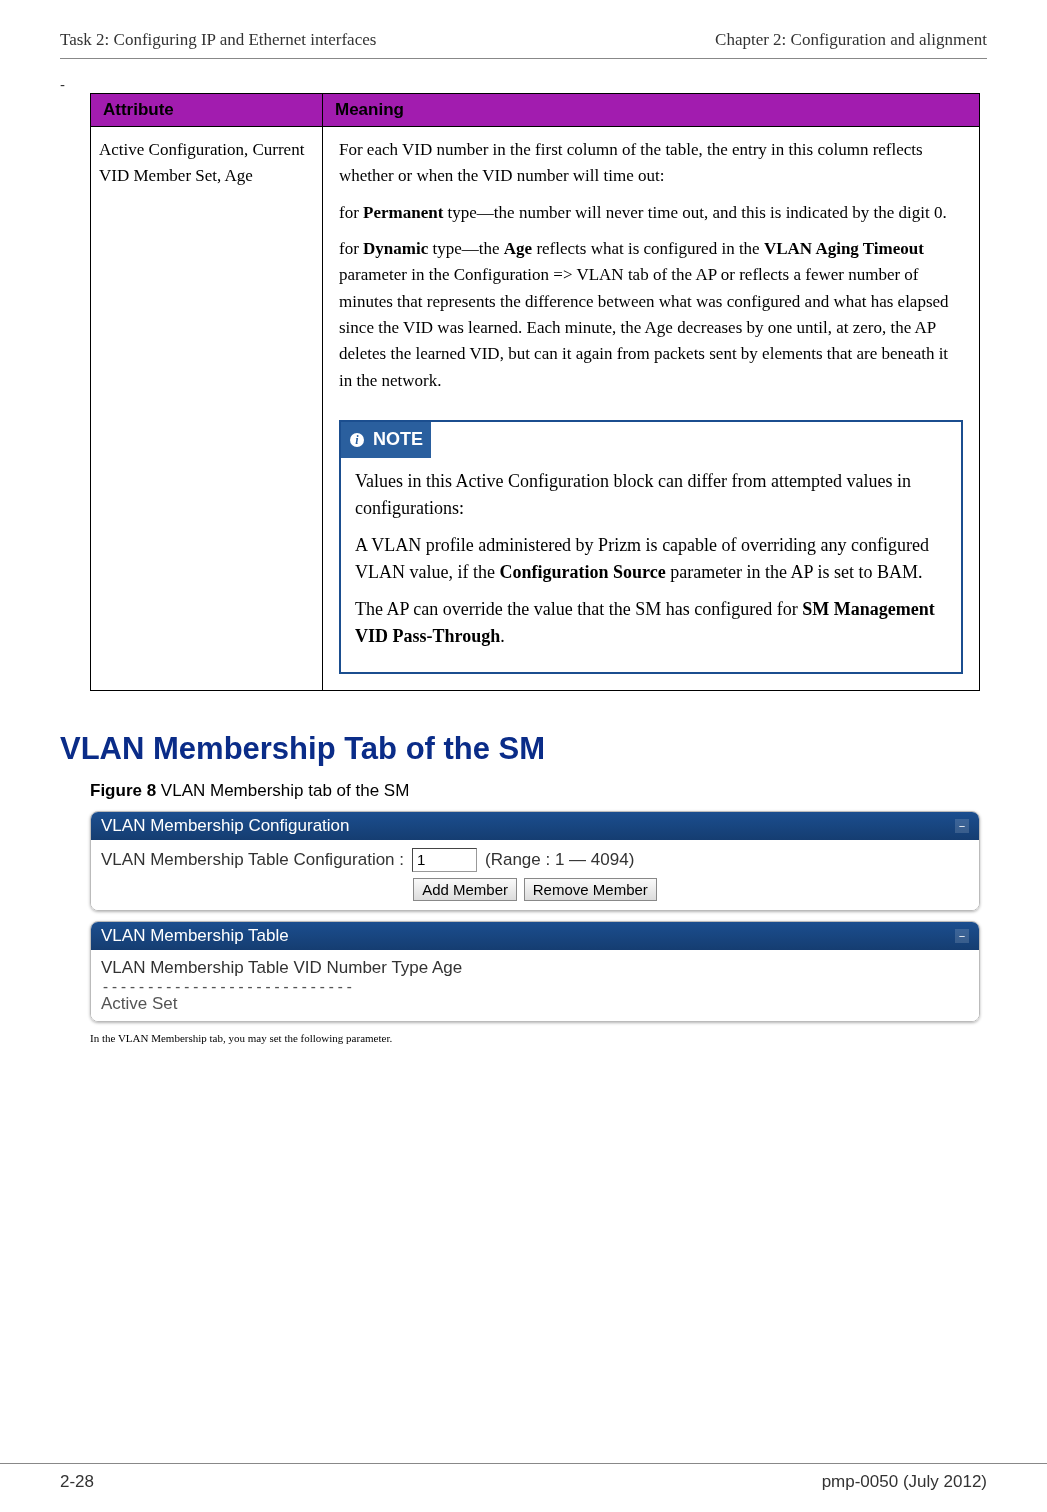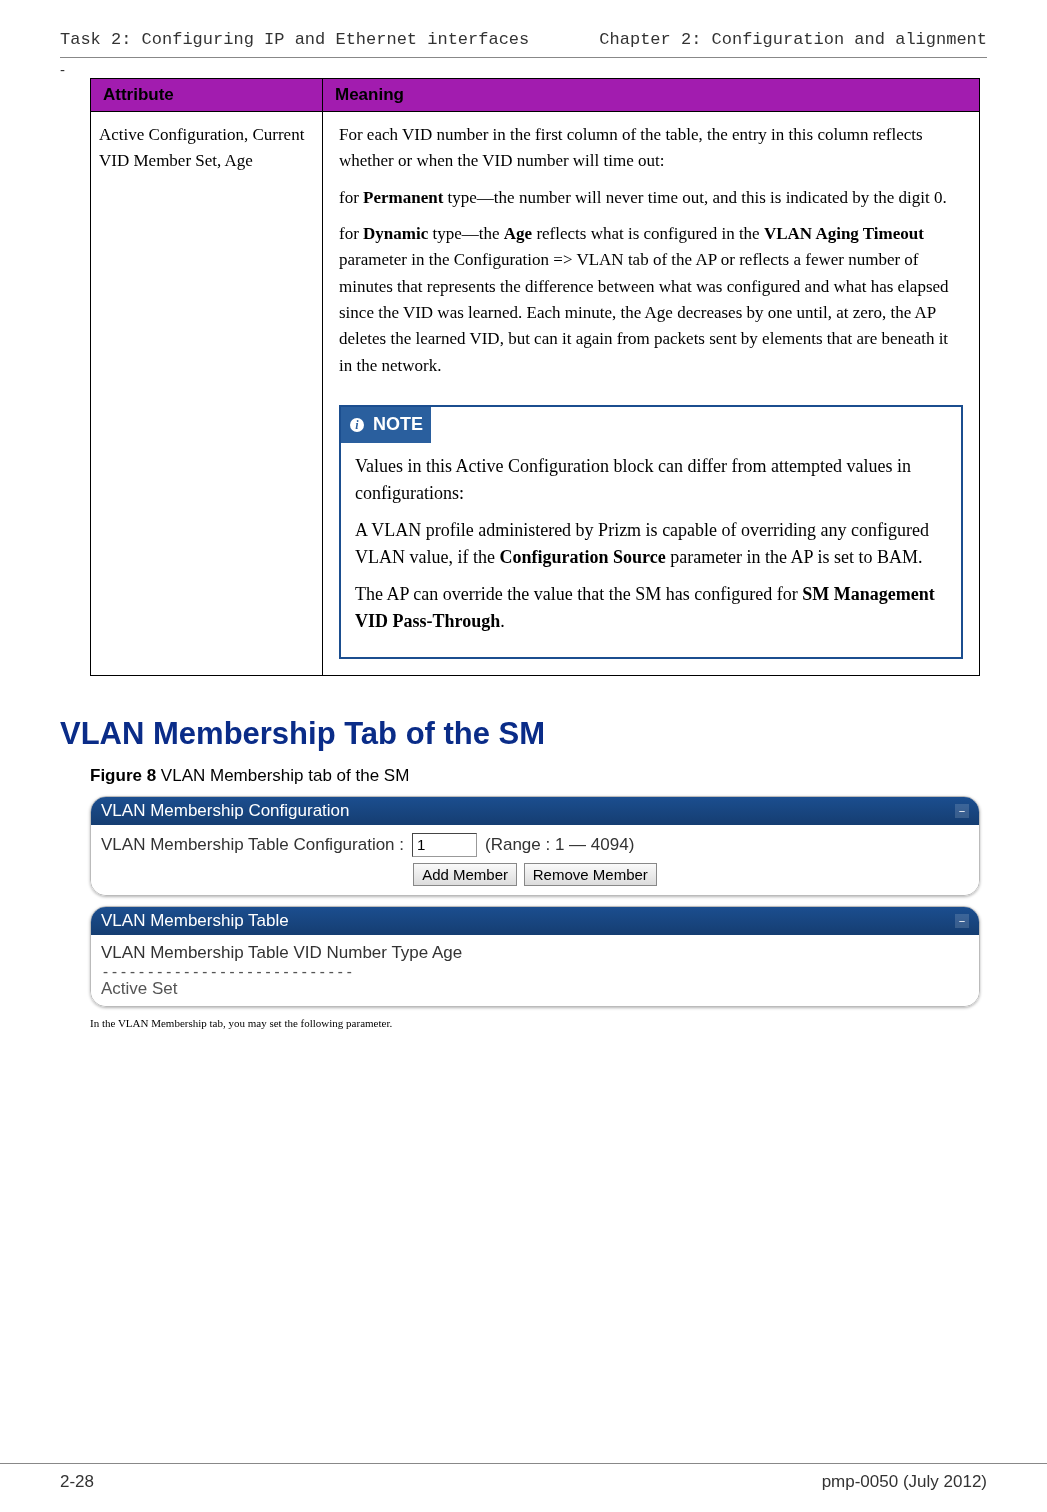--- a/index.html
+++ b/index.html
@@ -12,26 +12,26 @@
   }
   .page {
     padding: 30px 60px 30px 60px;
     box-sizing: border-box;
     min-height: 1512px;
     position: relative;
   }
   .header {
     display: flex;
     justify-content: space-between;
-    font-family: Liberation Mono, monospace;
+    font-family: Liberation Serif, serif;
     font-size: 17px;
     color: #333;
     padding-bottom: 8px;
     border-bottom: 1px solid #888;
-    margin-bottom: 3px;
+    margin-bottom: 17px;
   }
   .dash {
     font-family: Verdana, Arial, sans-serif;
     font-size: 15px;
     color: #333;
   }
   table.attr-table {
     border-collapse: collapse;
     width: 890px;
     margin-left: 30px;
@@ -113,21 +113,21 @@
   .figure-label b {
     font-weight: bold;
     text-align: center;
   }
   .figure-container {
     margin-left: 30px;
     width: 890px;
   }
   .panel {
     margin-bottom: 10px;
-    border-radius: 16px;
+    border-radius: 8px;
     box-shadow: 0 1px 3px rgba(0,0,0,0.3);
     overflow: hidden;
     border: 1px solid #bbb;
     font-family: Arial, sans-serif;
   }
   .panel-header {
     background: linear-gradient(#1b4e8f, #153d71);
     color: #fff;
     font-size: 17px;
     padding: 4px 10px;

